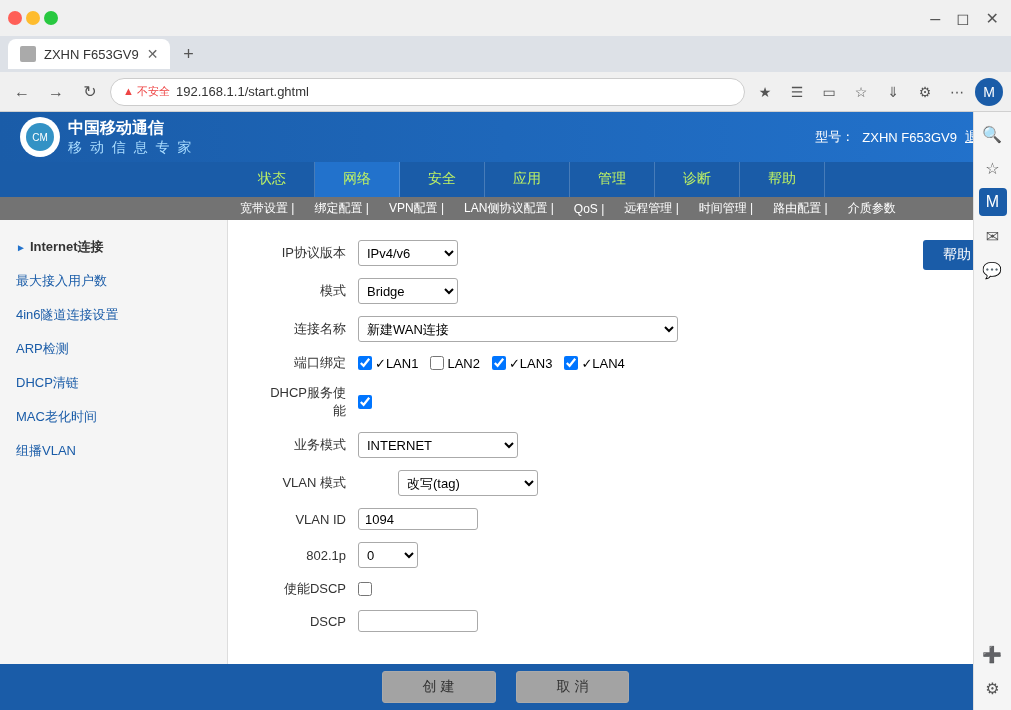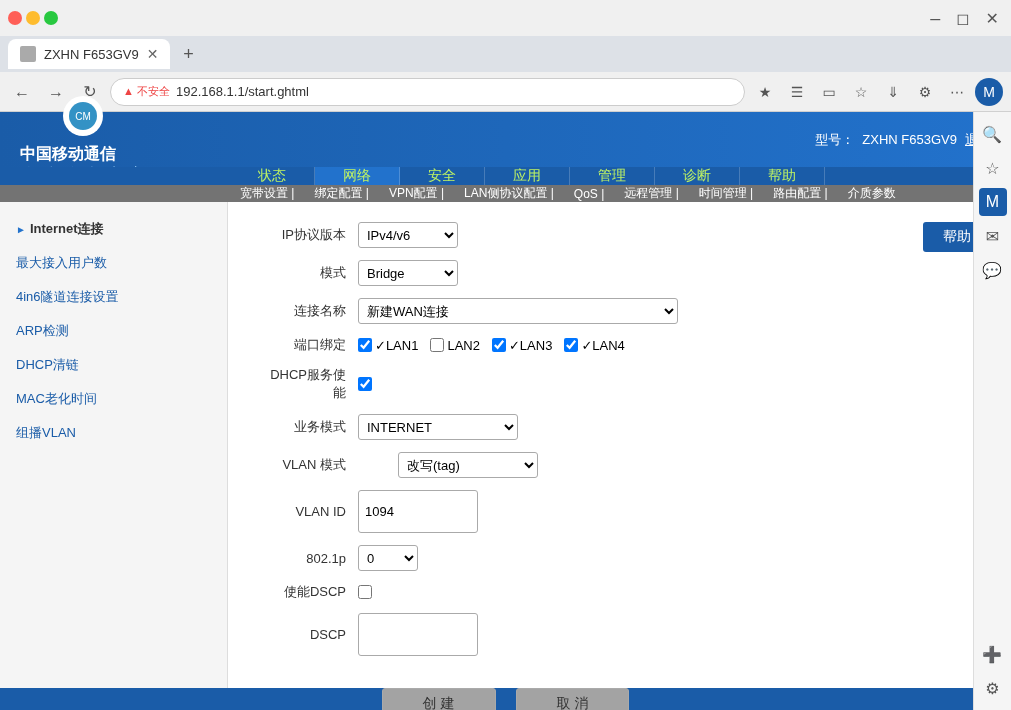--- a/index.html
+++ b/index.html
@@ -30,21 +30,21 @@
     .toolbar-icon { width: 28px; height: 28px; border-radius: 50%; display: flex; align-items: center; justify-content: center; font-size: 14px; color: #555; cursor: pointer; }
 
     
     .page-content { width: 100%; height: calc(710px - 112px); display: flex; }
 
     
     .router-page { flex: 1; display: flex; flex-direction: column; }
 
     
     .router-topbar { background: linear-gradient(to right, #1a5ca8, #2272cc); height: 55px; display: flex; align-items: center; padding: 0 20px; }
-    .china-mobile-logo { display: flex; align-items: center; gap: 8px; flex-direction: column; }
+    .china-mobile-logo { display: flex; align-items: center; gap: 8px; }
     .logo-circle { width: 40px; height: 40px; border-radius: 50%; background: #fff; display: flex; align-items: center; justify-content: center; overflow: hidden; }
     .logo-title { font-size: 16px; font-weight: bold; color: #fff; }
     .logo-subtitle { font-size: 14px; color: #adf; letter-spacing: 2px; }
     .model-info { margin-left: auto; color: #fff; font-size: 13px; display: flex; align-items: center; gap: 8px; }
     .logout-btn { color: #fff; font-size: 13px; cursor: pointer; text-decoration: underline; }
 
     
     .main-nav { background: #1a5ca8; display: flex; height: 38px; padding-left: 230px; }
     .main-nav-item { color: #bef264; padding: 0 28px; display: flex; align-items: center; font-size: 14px; cursor: pointer; border-right: 1px solid rgba(255,255,255,0.2); }
     .main-nav-item.active { background: #2272cc; }
@@ -69,21 +69,21 @@
 
     
     .help-btn { position: absolute; top: 20px; right: 20px; background: #1a5ca8; color: #fff; border: none; padding: 6px 20px; border-radius: 3px; font-size: 14px; cursor: pointer; }
 
     
     .form-table { width: 100%; }
     .form-row { display: flex; align-items: center; margin-bottom: 12px; }
     .form-label { width: 100px; text-align: right; padding-right: 12px; font-size: 13px; color: #333; flex-shrink: 0; }
     .form-control { display: flex; align-items: center; gap: 8px; }
     select { height: 26px; border: 1px solid #aaa; border-radius: 3px; font-size: 13px; padding: 0 4px; background: #fff; }
-    input[type="text"] { height: 43px; border: 1px solid #aaa; border-radius: 3px; font-size: 13px; padding: 0 6px; background: #fff; }
+    input[type="text"] { height: 22px; border: 1px solid #aaa; border-radius: 3px; font-size: 13px; padding: 0 6px; background: #fff; }
     input[type="checkbox"] { width: 14px; height: 14px; cursor: pointer; }
     .checkbox-group { display: flex; align-items: center; gap: 12px; }
     .checkbox-item { display: flex; align-items: center; gap: 3px; font-size: 13px; }
 
     
     .action-bar { background: #1a5ca8; height: 50px; display: flex; align-items: center; justify-content: center; gap: 20px; }
     .action-btn { padding: 6px 40px; font-size: 14px; border: 1px solid #aaa; border-radius: 3px; cursor: pointer; background: #a3a3a3; color: #333; }
 
     
     .browser-sidebar { position: absolute; right: 0; top: 112px; width: 40px; background: #f0f0f0; border-left: 1px solid #ddd; display: flex; flex-direction: column; align-items: center; padding: 8px 0; gap: 8px; }

